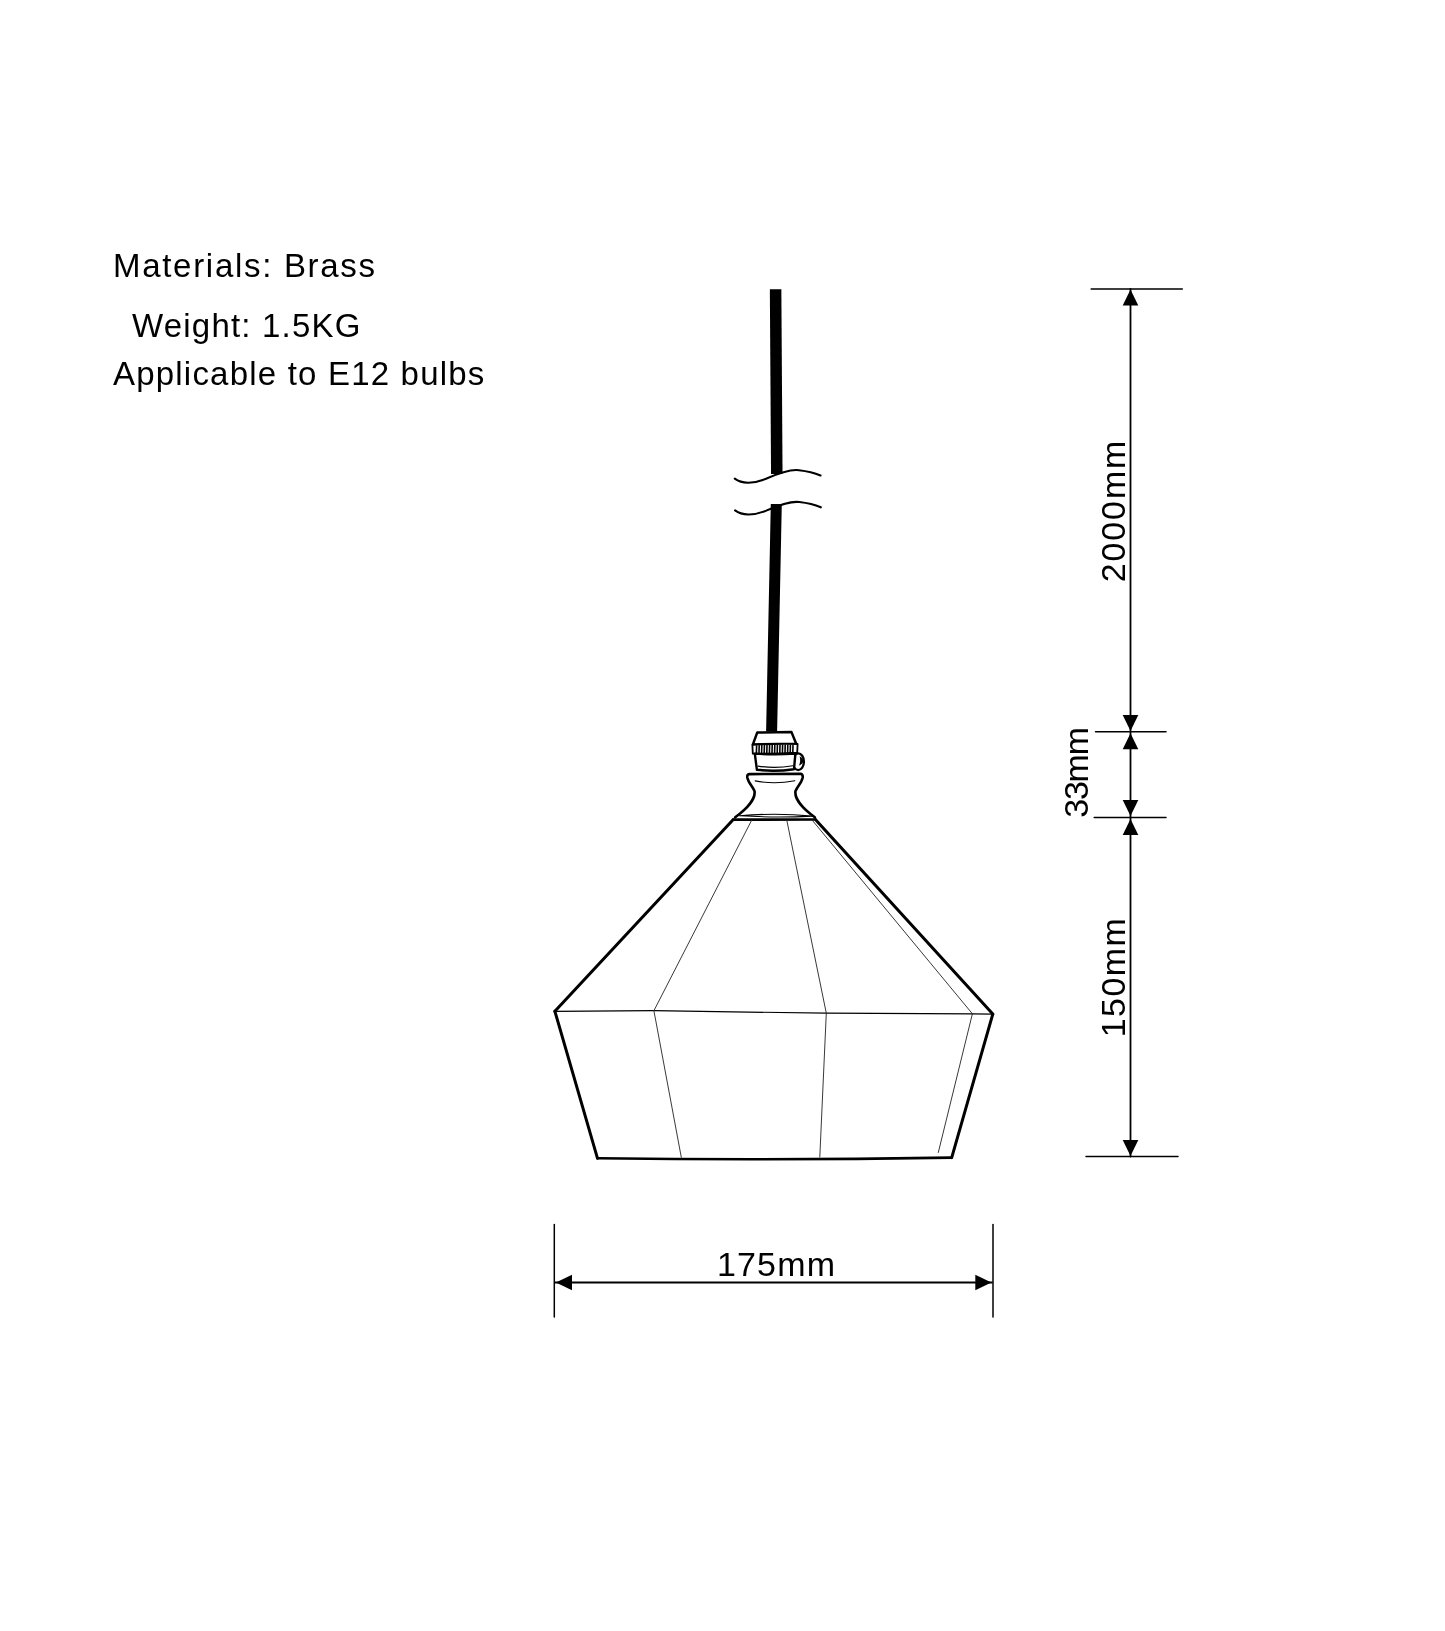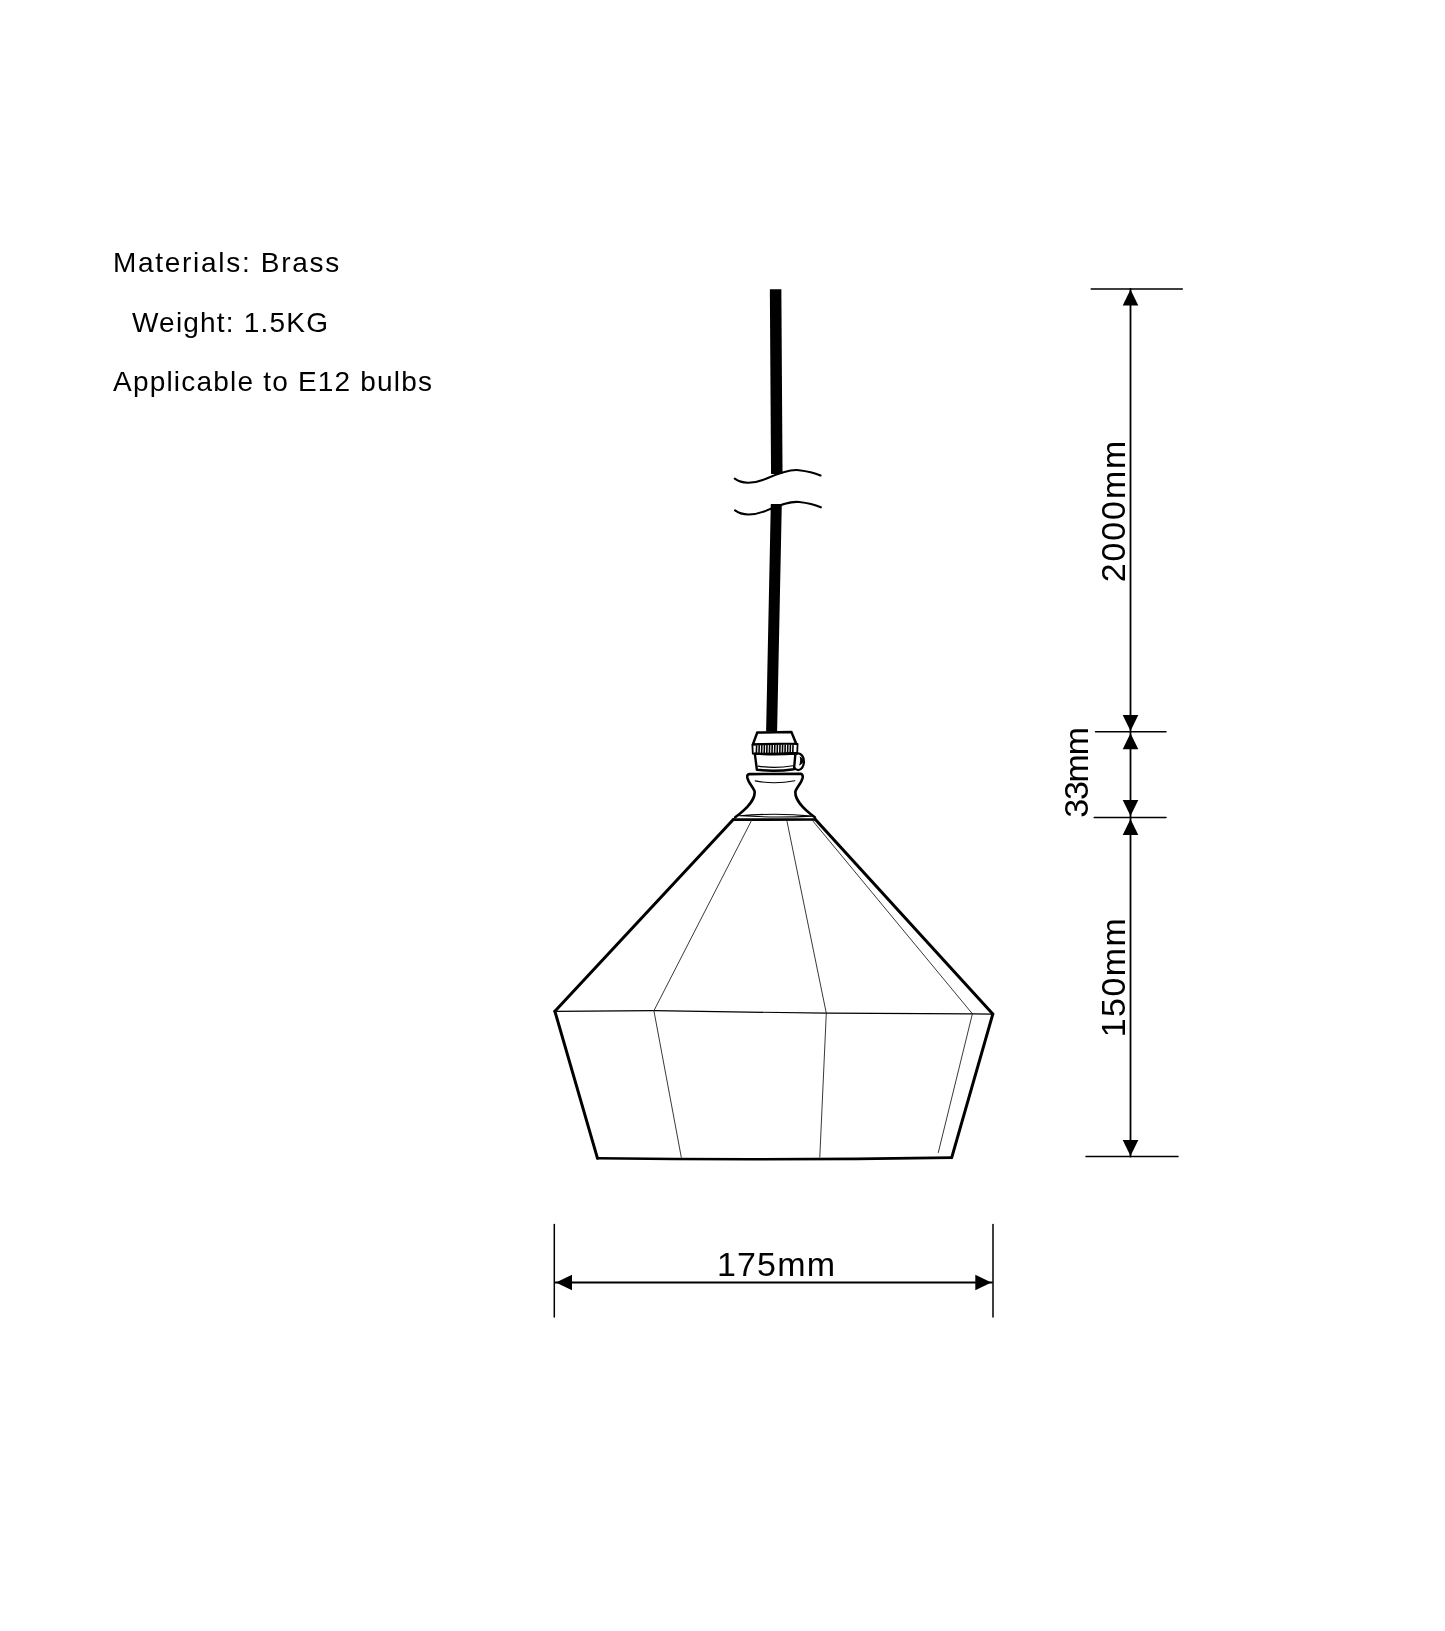--- a/index.html
+++ b/index.html
@@ -1,29 +1,29 @@
 <!DOCTYPE html>
 <html><head>
 <meta charset="utf-8">
 <style>
   html,body{margin:0;padding:0;background:#ffffff;}
   #page{position:relative;width:1445px;height:1631px;background:#ffffff;overflow:hidden;
         font-family:"Liberation Sans", sans-serif;}
-  .spec{position:absolute;left:113px;color:#000;font-size:28px;line-height:1;white-space:nowrap;}
+  .spec{position:absolute;left:113px;color:#000;font-size:33px;line-height:1;white-space:nowrap;}
   svg{position:absolute;left:0;top:0;}
 </style>
 </head>
 <body>
 <div id="page">
 
   <div class="spec" style="top:249px;letter-spacing:1.7px;">Materials: Brass</div>
 
   <div class="spec" style="top:309px;letter-spacing:1.2px;margin-left:19px;">Weight: 1.5KG</div>
 
-  <div class="spec" style="top:368px;letter-spacing:1.2px;">Applicable to E12 bulbs</div>
+  <div class="spec" style="top:357px;letter-spacing:1.2px;">Applicable to E12 bulbs</div>
 
   <svg width="1445" height="1631" viewBox="0 0 1445 1631">
     <g fill="none" stroke="#000" stroke-linecap="round" stroke-linejoin="round">
 
       <line x1="775.6" y1="289.2" x2="776.8" y2="474" stroke-width="11.5" stroke-linecap="butt"></line>
 
       <line x1="776.3" y1="504" x2="771.6" y2="731.5" stroke-width="11" stroke-linecap="butt"></line>
 
       <path d="M 734.8,478.6 C 741.5,483.8 753,484.2 766,478.8 C 778,473.5 790,469.0 799,470.2 C 806,471.0 814.5,472.9 820.5,475.5" stroke-width="2.1"></path>
 

